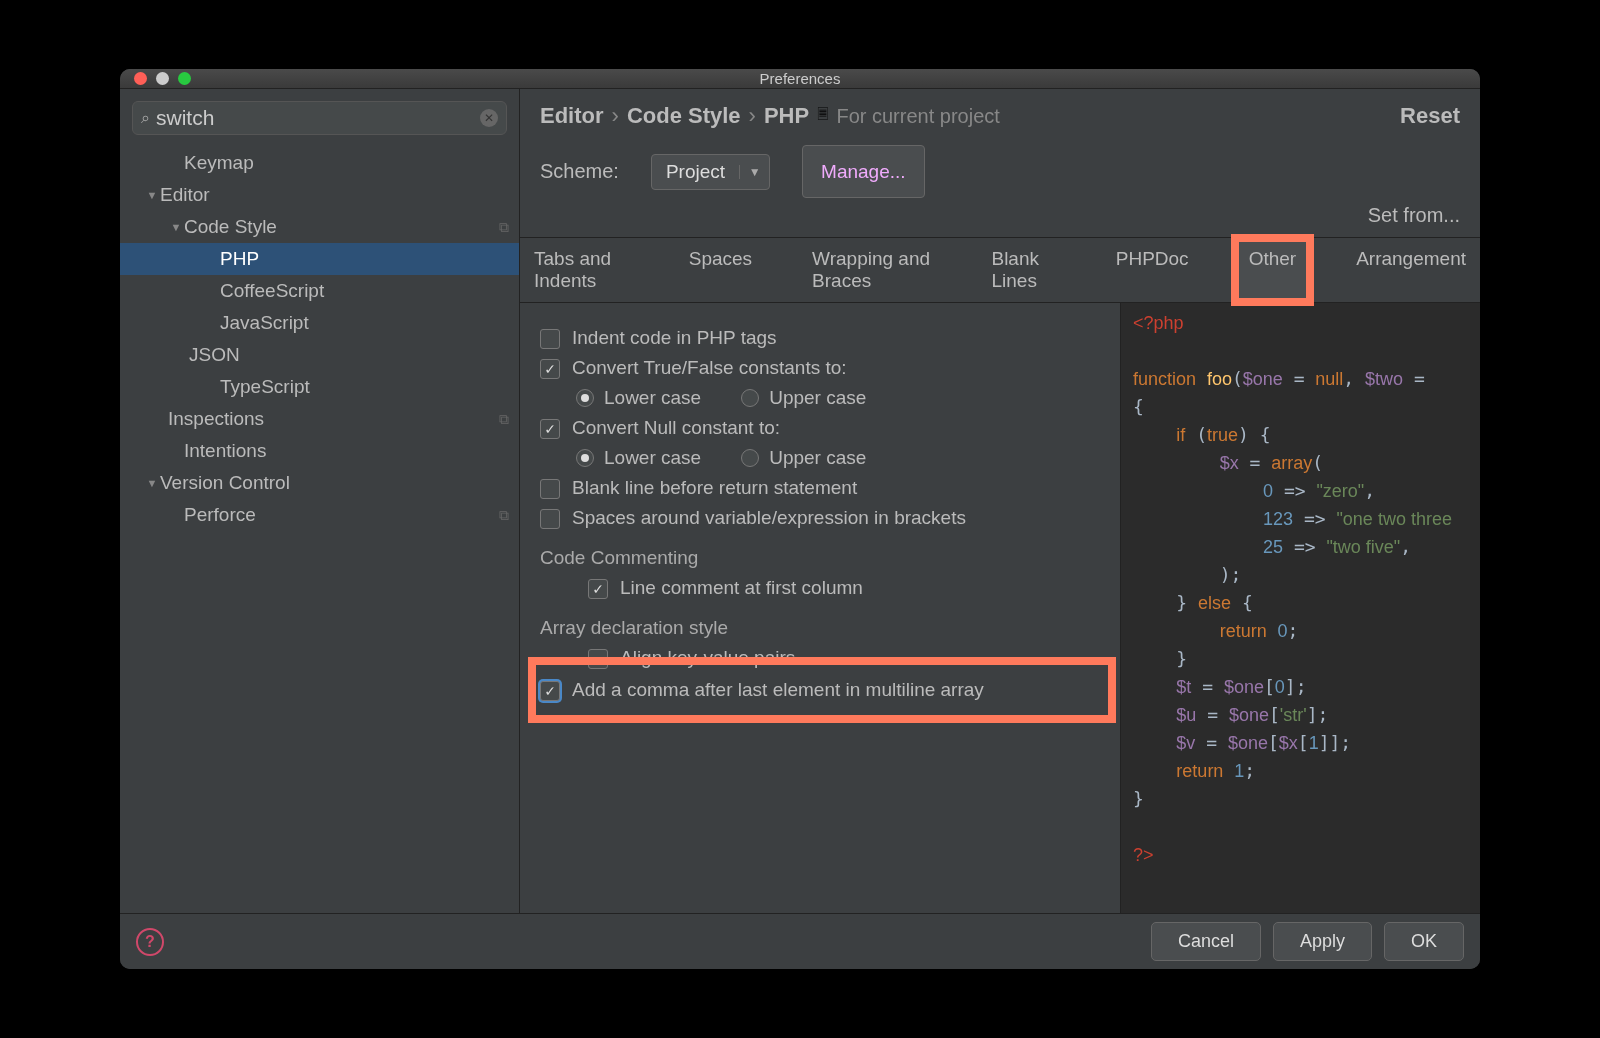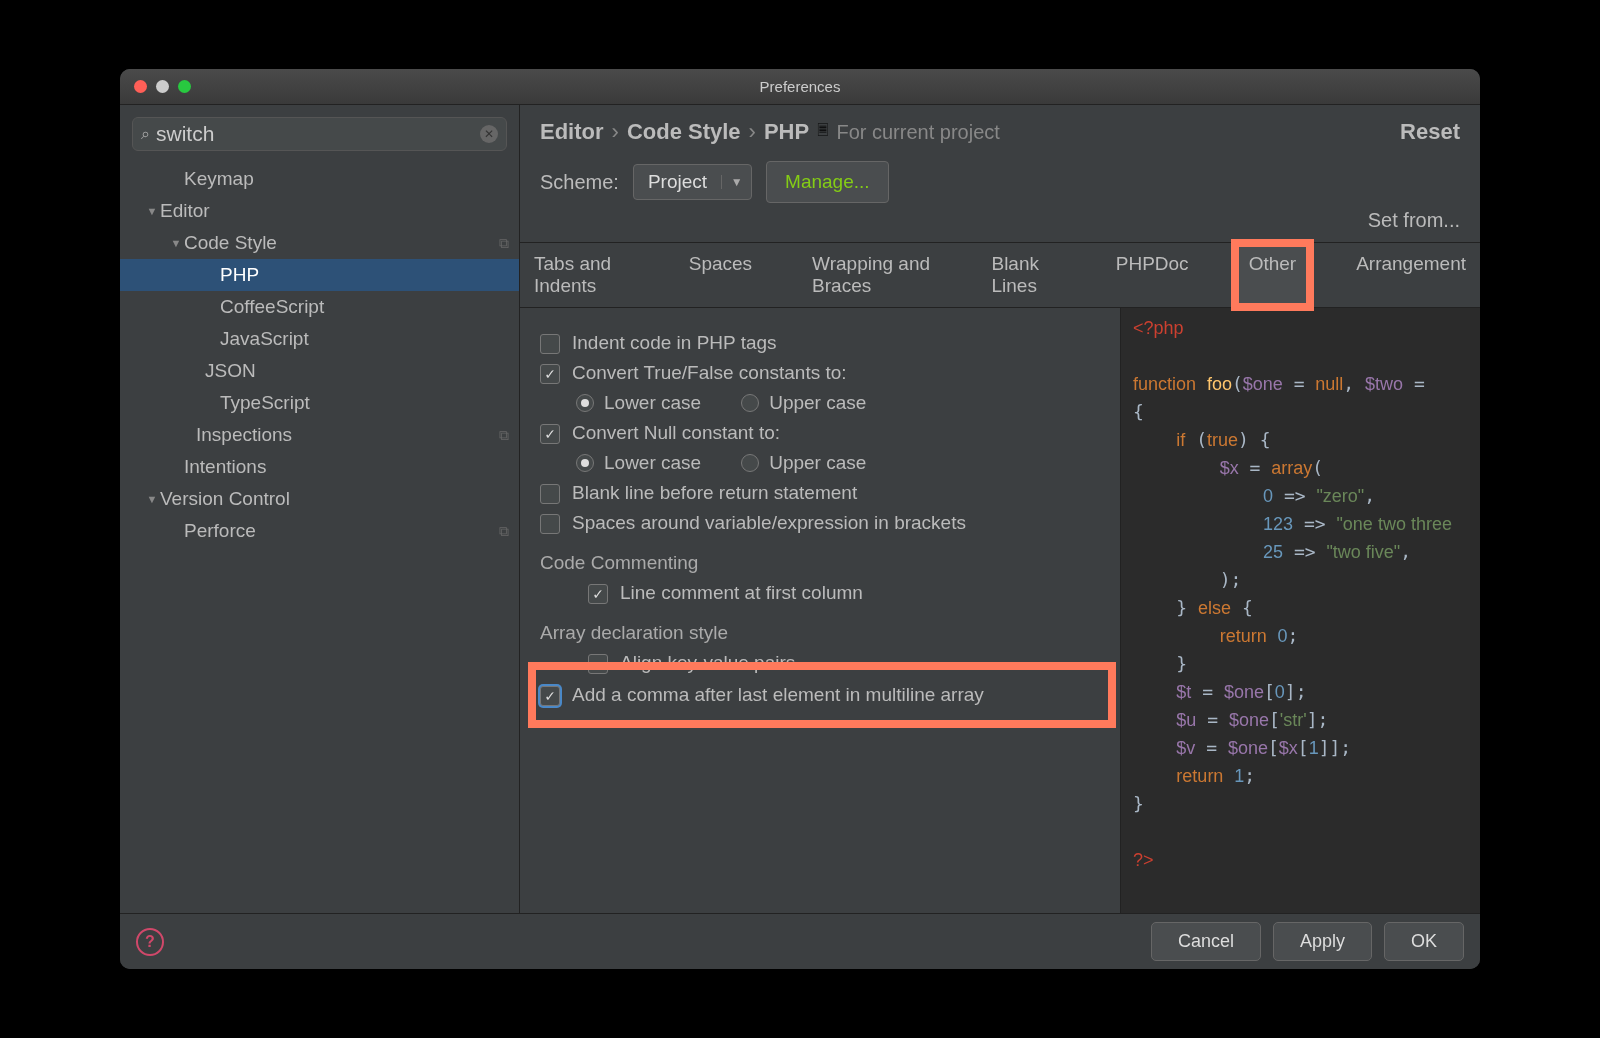--- a/index.html
+++ b/index.html
@@ -1,18 +1,18 @@
 <!DOCTYPE html>
 <html><head>
 <meta charset="utf-8">
 <style>
 * { margin:0; padding:0; box-sizing:border-box; font-family:-apple-system,"Helvetica Neue",Arial,sans-serif; }
 body { background:#000; display:flex; align-items:center; justify-content:center; min-height:100vh; }
 .window { width:1360px; height:900px; background:#3c3f41; border-radius:10px; overflow:hidden; box-shadow:0 20px 60px rgba(0,0,0,.6); display:flex; flex-direction:column; }
-.titlebar { height:36px; background:linear-gradient(#4a4a4a,#3a3a3a); display:flex; align-items:center; position:relative; border-bottom:1px solid #222; }
+.titlebar { height:20px; background:linear-gradient(#4a4a4a,#3a3a3a); display:flex; align-items:center; position:relative; border-bottom:1px solid #222; }
 .traffic { display:flex; gap:9px; padding-left:14px; }
 .tl { width:13px; height:13px; border-radius:50%; }
 .tl.r{background:#ff5f57;} .tl.y{background:#ccc;} .tl.g{background:#28c940;}
 .title { position:absolute; left:50%; transform:translateX(-50%); color:#ccc; font-size:15px; }
 .body { flex:1; display:flex; overflow:hidden; }
 .sidebar { width:400px; background:#3c3f41; border-right:1px solid #222; display:flex; flex-direction:column; }
 .search-row { padding:12px 12px 8px; }
 .search { display:flex; align-items:center; background:#45494a; border:1px solid #555; border-radius:6px; padding:4px 8px; gap:6px; }
 .search input { flex:1; background:none; border:none; outline:none; color:#ccc; font-size:21px; }
 .mag, .xicon { color:#aaa; font-size:16px; }
@@ -23,26 +23,26 @@
 .node .arrow { width:16px; font-size:11px; color:#888; display:inline-block; text-align:center; }
 .node .lbl { white-space:nowrap; }
 .cp-icon { position:absolute; right:10px; color:#666; font-size:14px; }
 .main { flex:1; display:flex; flex-direction:column; background:#3c3f41; overflow:hidden; }
 .crumb-row { padding:14px 20px 6px; display:flex; align-items:center; gap:8px; }
 .crumb { color:#bbb; font-size:22px; font-weight:600; }
 .crumb.sep { color:#888; font-weight:400; }
 .scope { color:#888; font-size:20px; }
 .scope-ic { font-size:14px; }
 .reset { margin-left:auto; color:#bbb; font-size:22px; font-weight:600; cursor:pointer; }
-.scheme-row { padding:10px 20px 6px; display:flex; align-items:center; gap:14px; }
+.scheme-row { padding:10px 20px 6px; display:flex; align-items:center; gap:32px; }
 .scheme-row .lbl { color:#bbb; font-size:20px; }
 .select { background:#4a4d4f; border:1px solid #666; border-radius:4px; display:flex; align-items:center; height:36px; }
 .select .val { padding:0 14px; color:#ddd; font-size:19px; }
 .select .dd { border-left:1px solid #666; width:30px; text-align:center; color:#aaa; font-size:12px; }
-.btn { background:#4a4d4f; border:1px solid #666; border-radius:4px; padding:20px 18px; color:#84cc16; font-size:19px; cursor:pointer; height:24px; display:flex; align-items:center; }
+.btn { background:#4a4d4f; border:1px solid #666; border-radius:4px; padding:2px 18px; color:#f0abfc; font-size:19px; cursor:pointer; height:53px; display:flex; align-items:center; }
 .setfrom { margin-left:auto; color:#bbb; font-size:20px; cursor:pointer; padding-right:20px; }
 .tabs { display:flex; border-top:1px solid #222; border-bottom:1px solid #222; margin-top:10px; background:#3c3f41; position:relative;gap:32px; }
 .tab { padding:10px 14px; color:#bbb; font-size:19px; cursor:pointer; }
 .tab.hl { outline:8px solid #ff7a5c; outline-offset:-4px; position:relative; z-index:2; background:#4a4d4f; }
 .content { flex:1; display:flex; overflow:hidden; position:relative; }
 .opts { width:600px; padding:16px 16px 16px 20px; overflow:auto; color:#bbb; font-size:19px; }
 .chk-row { display:flex; align-items:flex-end; gap:12px; margin:8px 0; }
 .chk { width:20px; height:20px; border:1px solid #777; border-radius:3px; background:#45494a; display:flex; align-items:center; justify-content:center; color:#ddd; font-size:14px; flex-shrink:0; cursor:pointer; }
 .chk.on::after { content:"✓"; }
 .radio-row { display:flex; gap:40px; margin:6px 0 8px 36px; }
@@ -101,29 +101,29 @@
             <span class="lbl">PHP</span>
           </div>
           <div class="node" style="padding-left: 84px;">
             <span class="arrow"></span>
             <span class="lbl">CoffeeScript</span>
           </div>
           <div class="node" style="padding-left: 84px;">
             <span class="arrow"></span>
             <span class="lbl">JavaScript</span>
           </div>
-          <div class="node" style="padding-left: 53px; margin-left: 16px;">
+          <div class="node" style="padding-left: 53px;">
             <span class="arrow"></span>
             <span class="lbl">JSON</span>
           </div>
           <div class="node" style="padding-left: 84px;">
             <span class="arrow"></span>
             <span class="lbl">TypeScript</span>
           </div>
-          <div class="node" style="padding-left: 60px;">
+          <div class="node" style="padding-left: 32px;">
             <span class="arrow"></span>
             <span class="lbl">Inspections</span>
             <span class="cp-icon">⧉</span>
           </div>
           <div class="node" style="padding-left: 48px;">
             <span class="arrow"></span>
             <span class="lbl">Intentions</span>
           </div>
           <div class="node" style="padding-left: 24px;">
             <span class="arrow">▼</span>

